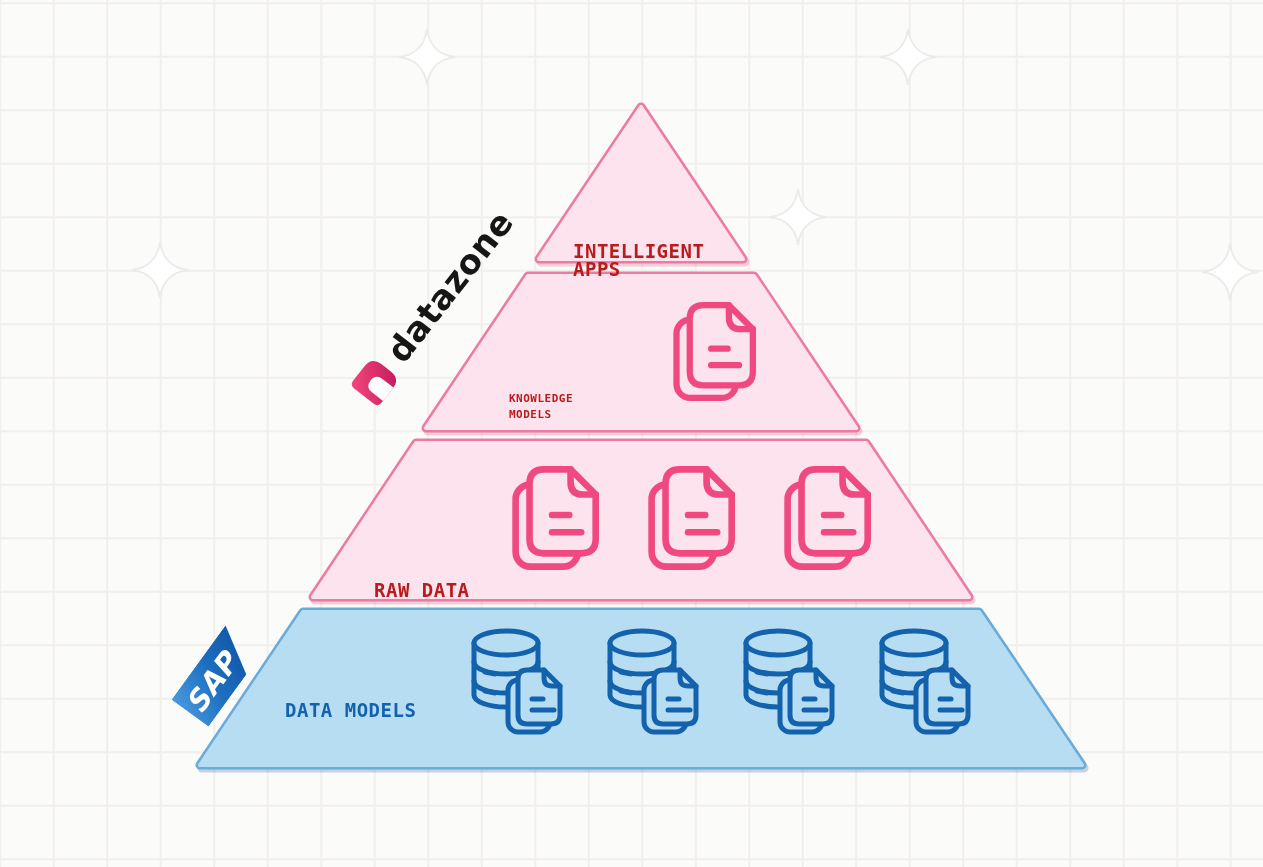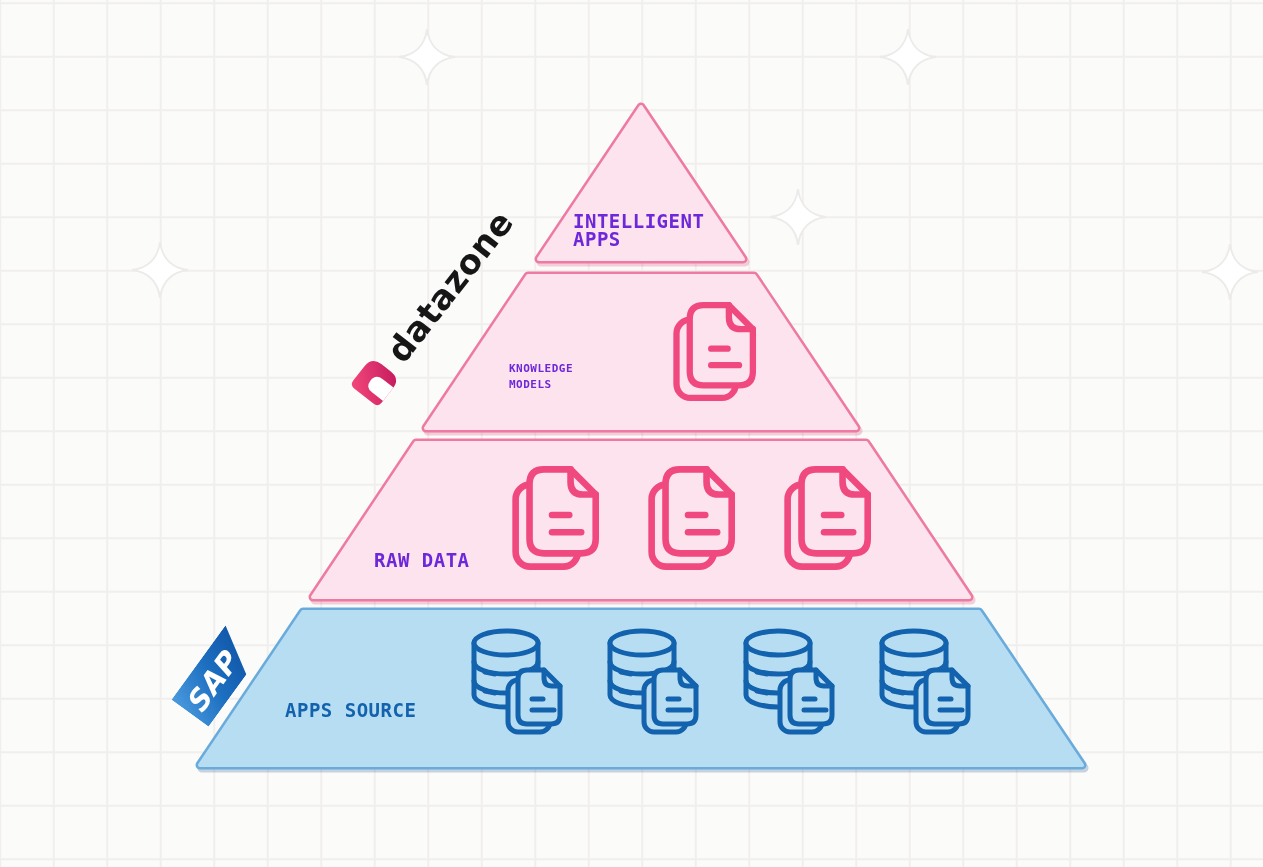--- a/index.html
+++ b/index.html
@@ -18,21 +18,21 @@
 
   
   .shadow-pink{filter:drop-shadow(2px 3px 0 rgba(214,42,102,0.22));}
   .shadow-blue{filter:drop-shadow(2px 3px 0 rgba(60,105,150,0.28));}
 
   
   .layer-label{
     position:absolute;font-weight:bold;font-size:19px;line-height:17.5px;
     letter-spacing:0.5px;white-space:pre;
   }
-  .label-pink{color:#6d28d9;}
+  .label-pink{color:#b91c1c;margin-top:30px;}
   .label-blue{color:#1362ae;}
 
   
   .datazone{
     position:absolute;left:353px;top:360px;display:flex;align-items:center;gap:9px;
     transform:rotate(-52deg);transform-origin:22px 22px;
   }
   .datazone-text{
     font-family:"DejaVu Sans", sans-serif;font-weight:800;font-size:34px;
     color:#161616;letter-spacing:0.5px;
@@ -135,21 +135,21 @@
     <polygon points="303,612 979,612 1082,765 200,765" fill="#b7ddf3" stroke="#b7ddf3" stroke-width="4" stroke-linejoin="round"></polygon>
   </g>
 </svg>
 
 <div class="layer-label label-pink" style="left:573px;top:213px"><span>INTELLIGENT</span><br><span>APPS</span></div>
 
 <div class="layer-label label-pink" style="left:509px;top:361px;font-size:11px;line-height:16px"><span>KNOWLEDGE</span><br><span>MODELS</span></div>
 
 <div class="layer-label label-pink" style="left:374px;top:552px"><span>RAW DATA</span></div>
 
-<div class="layer-label label-blue" style="left:285px;top:702px"><span>APPS SOURCE</span></div>
+<div class="layer-label label-blue" style="left:285px;top:702px"><span>DATA MODELS</span></div>
 
 <svg class="abs icon-doc" style="left:672px;top:302px" width="86" height="101">
     <use href="#sym-doc"></use>
   </svg>
 
 <svg class="abs icon-doc" style="left:511px;top:466px" width="90" height="106">
     <use href="#sym-doc"></use>
   </svg>
 <svg class="abs icon-doc" style="left:647px;top:466px" width="90" height="106">
     <use href="#sym-doc"></use>

